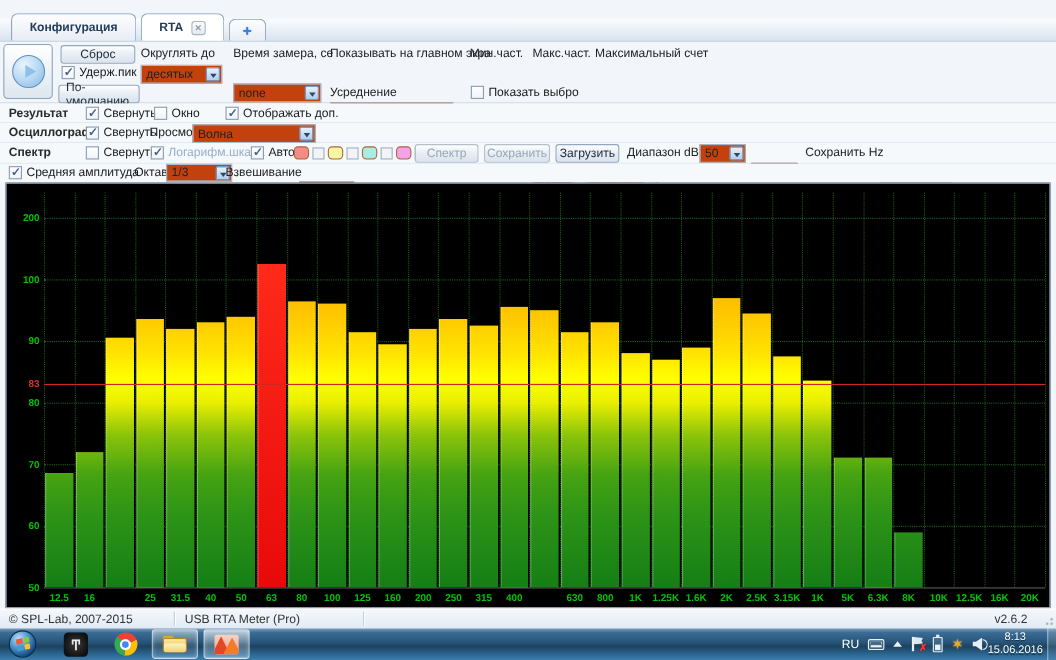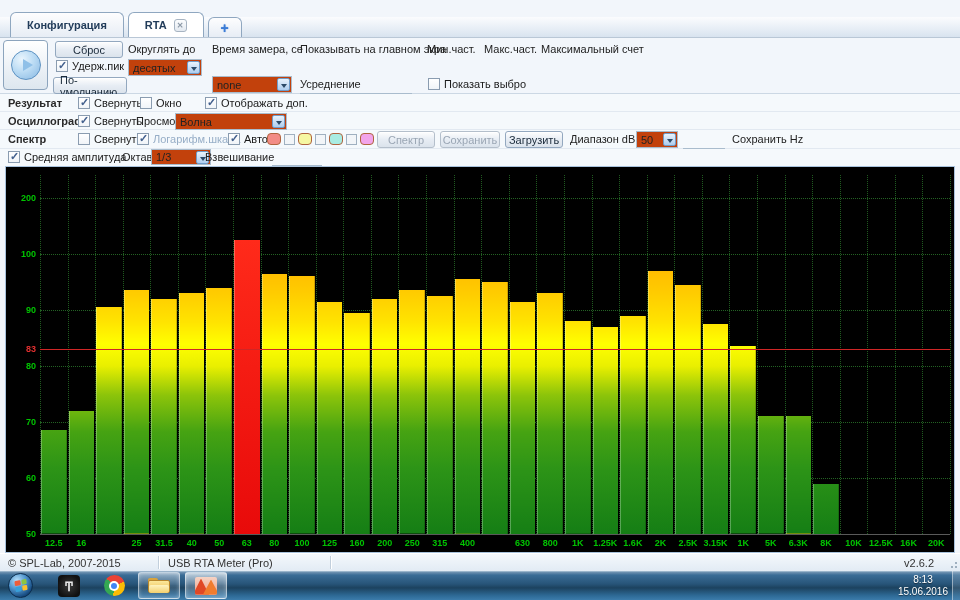--- a/index.html
+++ b/index.html
@@ -507,20 +507,36 @@
           <span class="body"></span>
           <span class="front"></span>
         </div>
     </div>
     <div class="tb-btn spl-btn">
       <div class="spl-icon">
           <i class="m1"></i>
           <i class="m2"></i>
         </div>
     </div>
+    <div class="tray">
+      <span class="tray-lang">RU</span>
+      <span class="kbd-icon"></span>
+      <span class="chev"></span>
+      <span class="flag-icon">
+        <span class="pole"></span>
+          <span class="cloth"></span>
+          <span class="x-badge">✗</span>
+      </span>
+      <span class="batt-icon"></span>
+      <span class="star-icon">✶</span>
+      <span class="spk-icon">
+          <span class="body"></span>
+          <span class="wave"></span>
+        </span>
+    </div>
     <div class="clock">
       <span>8:13</span>
       <span>15.06.2016</span>
     </div>
     <div class="show-desktop"></div>
   </div>
 
 </div>
 
 </body></html>

